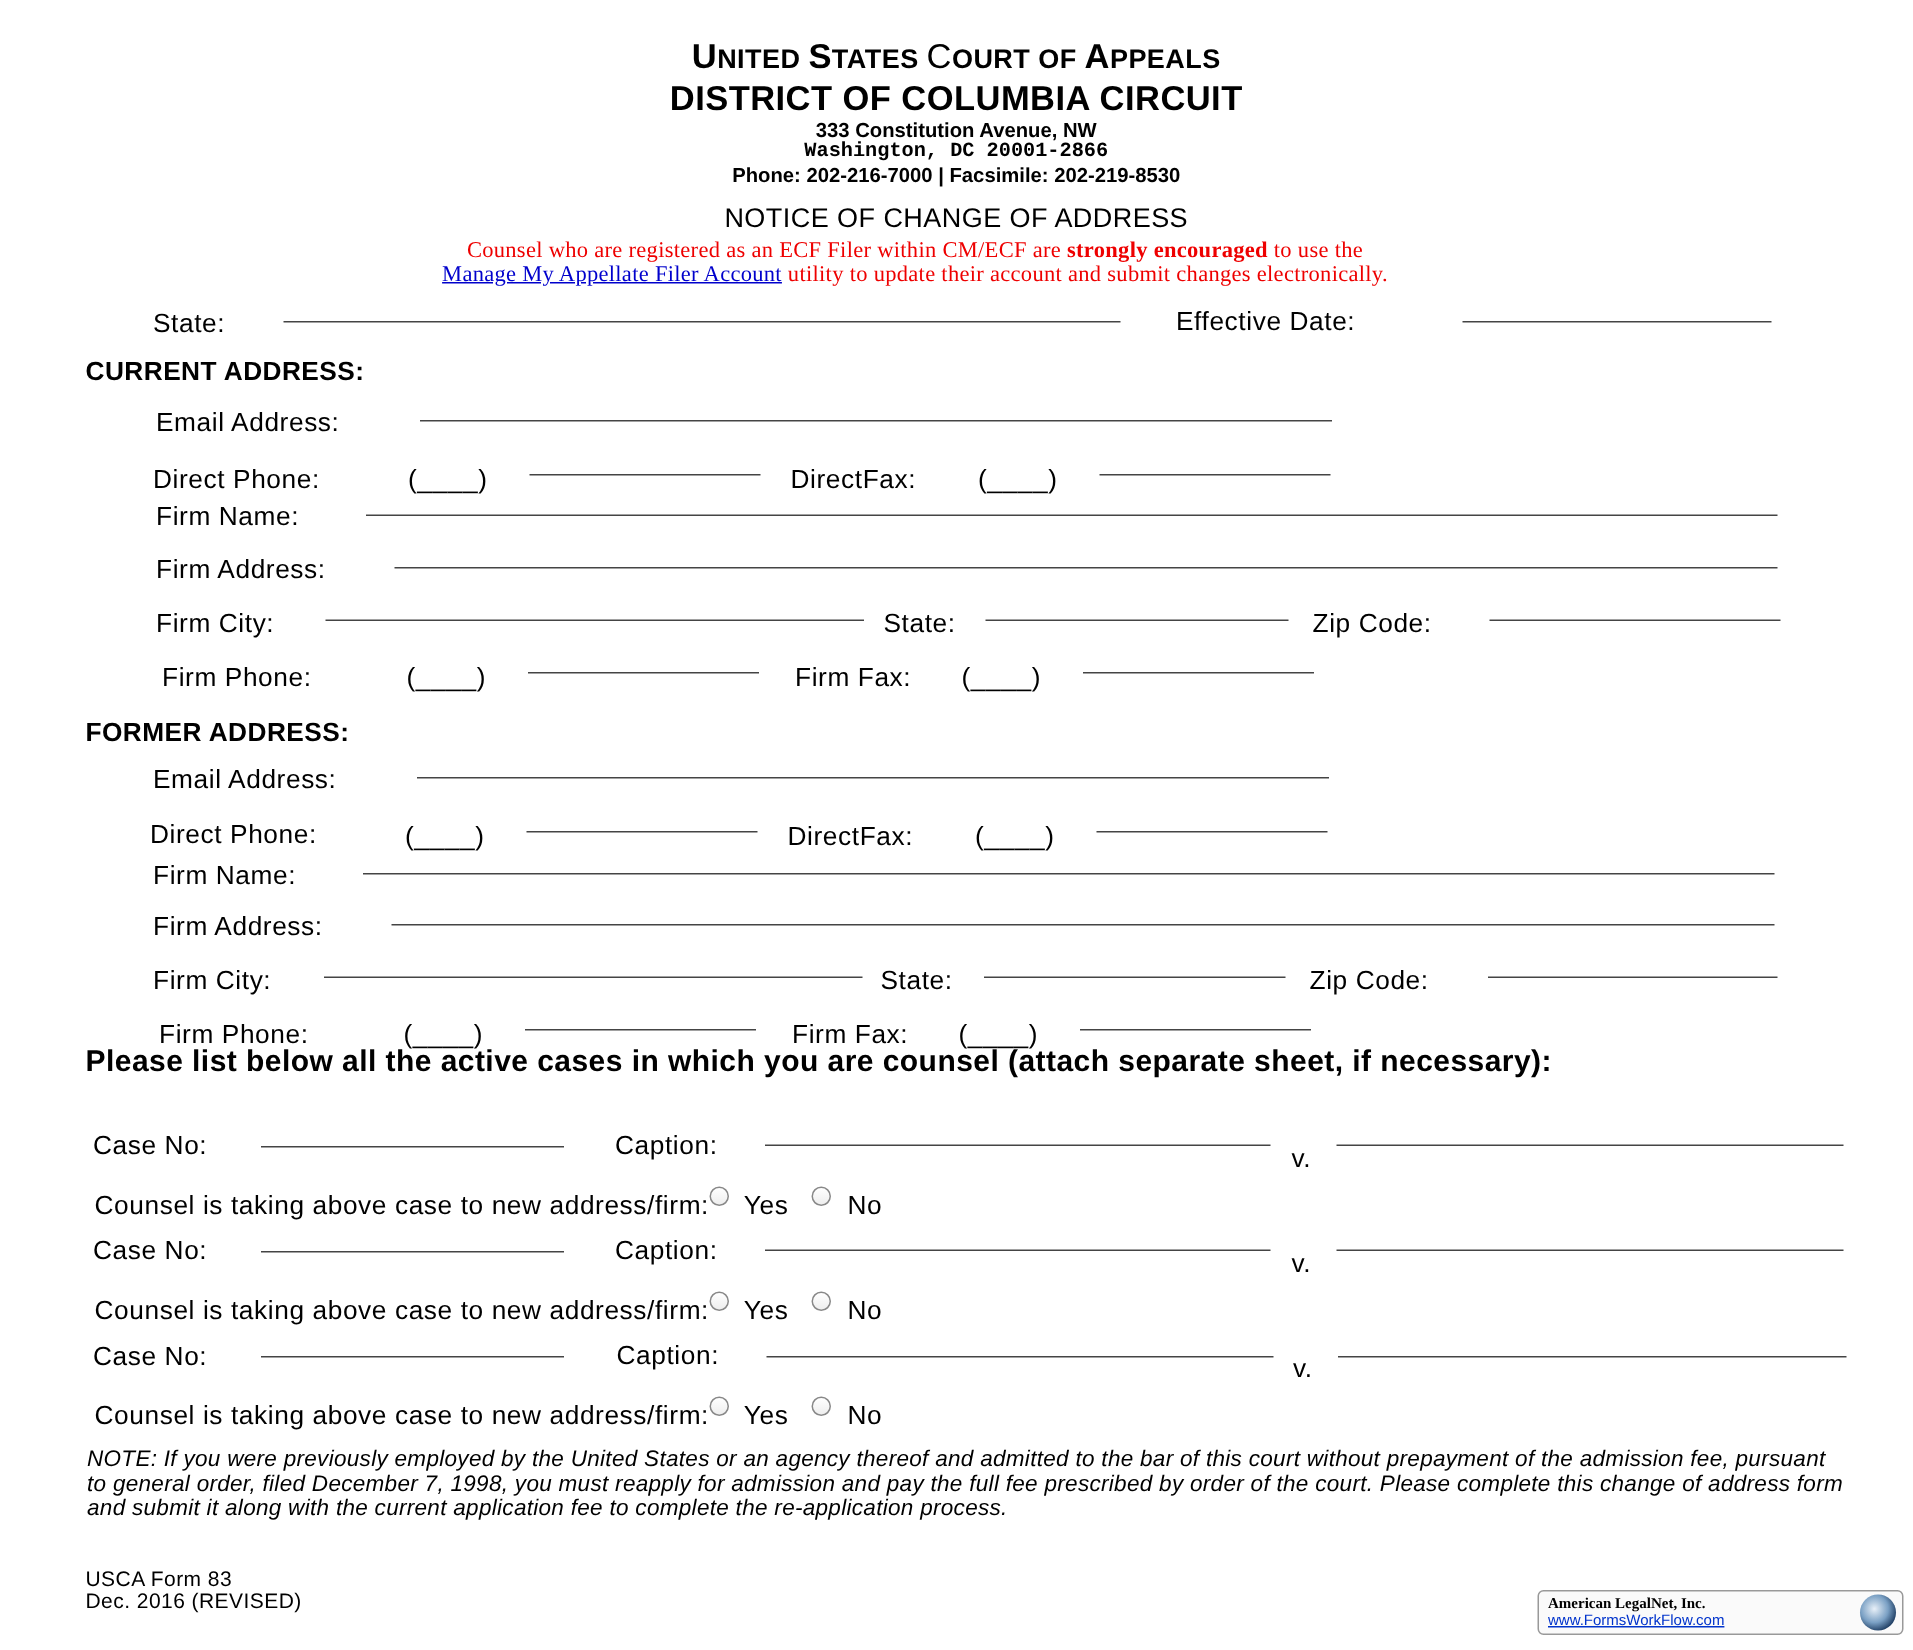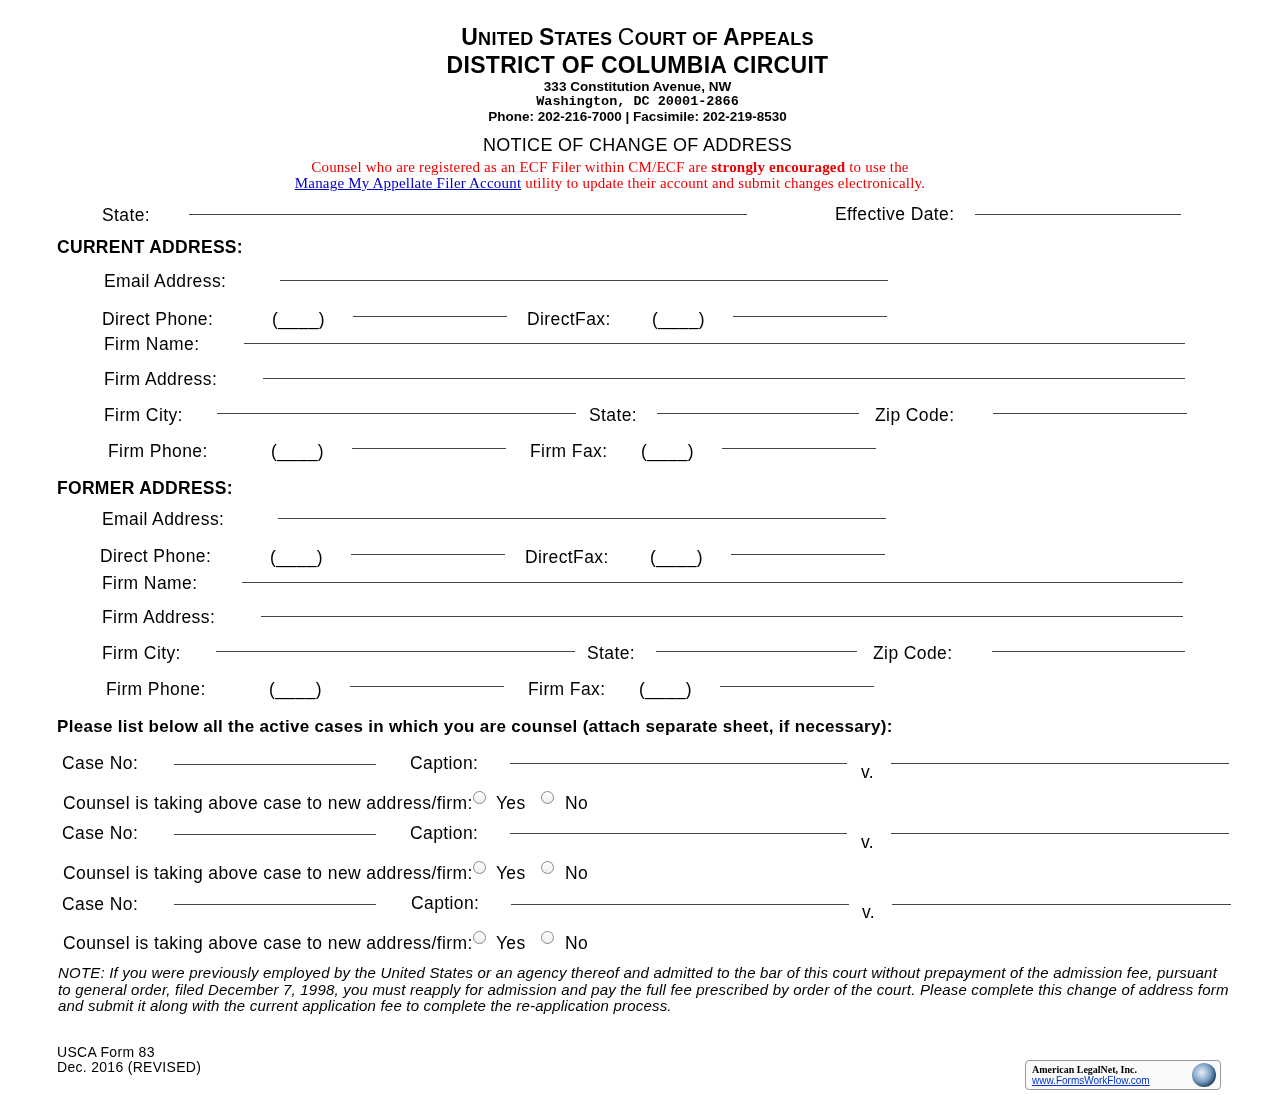--- a/index.html
+++ b/index.html
@@ -15,21 +15,21 @@
   .red-line b { font-weight:bold; }
   .red-line a { color:#0000cc; text-decoration:underline; }
   .lbl { font-size:17.5px; letter-spacing:0.4px; }
   .sec { font-size:17.5px; font-weight:bold; letter-spacing:0.3px; }
   .line { position:absolute; height:0; border-bottom:1.5px solid #444; }
   .radio { display:inline-block; width:11px; height:11px; border:1px solid #888; border-radius:50%;
            background:linear-gradient(#fff,#eee); vertical-align:top; margin-top:-2px; }
   .note { font-size:15px; font-style:italic; left:58px; width:1172px; white-space:normal; line-height:16.5px; letter-spacing:0.2px; }
   .footer { font-size:14px; letter-spacing:0.3px; }
   .badge { position:absolute; left:1025px; top:1060px; width:194px; height:28px; border:1px solid #999;
-           border-radius:4px; background:#fafafa; }
+           border-radius:4px; background:#fafafa;padding-left:48px; }
   .badge .t1 { position:absolute; left:6px; top:3px; font-family:"Liberation Serif", serif; font-weight:bold; font-size:10px; }
   .badge .t2 { position:absolute; left:6px; top:14px; font-family:Liberation Sans, sans-serif; font-size:10px; color:#0033cc; text-decoration:underline; }
   .badge .globe { position:absolute; right:4px; top:2px; width:24px; height:24px; border-radius:50%;
            background:radial-gradient(circle at 40% 40%, #e8f0f8 0%, #7aa0c4 45%, #1f3e63 75%, #0b1a2c 100%); }
 </style>
 </head>
 <body>
 
 <div class="abs title" style="top:24px;">
   <span class="big">U</span><span class="sm">NITED </span><span class="big">S</span><span class="sm">TATES </span><span class="big" style="font-weight:normal">C</span><span class="sm">OURT OF </span><span class="big">A</span><span class="sm">PPEALS</span>
@@ -42,21 +42,21 @@
 <div class="abs notice-title" style="top:135px;">NOTICE OF CHANGE OF ADDRESS</div>
 <div class="abs red-line" style="top:159px;">
   <span>Counsel who are registered as an ECF Filer within CM/ECF are </span><b>strongly encouraged</b><span> to use the</span>
 </div>
 <div class="abs red-line" style="top:175px;">
   <a href="#">Manage My Appellate Filer Account</a><span> utility to update their account and submit changes electronically.</span>
 </div>
 
 <div class="abs lbl" style="left:102px; top:205px;">State:</div>
 <div class="line" style="left:189px; top:214px; width:558px;"></div>
-<div class="abs lbl" style="left:835px; top:204px;">Effective Date:</div>
+<div class="abs lbl" style="left:784px; top:204px;">Effective Date:</div>
 <div class="line" style="left:975px; top:214px; width:206px;"></div>
 
 <div class="abs sec" style="left:57px; top:237px;">CURRENT ADDRESS:</div>
 
 <div class="abs lbl" style="left:104px; top:271px;">Email Address:</div>
 <div class="line" style="left:280px; top:280px; width:608px;"></div>
 
 <div class="abs lbl" style="left:102px; top:309px;">Direct Phone:</div>
 <div class="abs lbl" style="left:272px; top:309px;">(____)</div>
 <div class="line" style="left:353px; top:316px; width:154px;"></div>
@@ -109,21 +109,21 @@
 <div class="abs lbl" style="left:873px; top:643px;">Zip Code:</div>
 <div class="line" style="left:992px; top:651px; width:193px;"></div>
 
 <div class="abs lbl" style="left:106px; top:679px;">Firm Phone:</div>
 <div class="abs lbl" style="left:269px; top:679px;">(____)</div>
 <div class="line" style="left:350px; top:686px; width:154px;"></div>
 <div class="abs lbl" style="left:528px; top:679px;">Firm Fax:</div>
 <div class="abs lbl" style="left:639px; top:679px;">(____)</div>
 <div class="line" style="left:720px; top:686px; width:154px;"></div>
 
-<div class="abs sec" style="left:57px; top:717px; font-size:17px;">Please list below all the active cases in which you are counsel (attach separate sheet, if necessary):</div>
+<div class="abs sec" style="left:57px; top:697px; font-size:20px;">Please list below all the active cases in which you are counsel (attach separate sheet, if necessary):</div>
 
 <div class="abs lbl" style="left:62px; top:753px;">Case No:</div>
 <div class="line" style="left:174px; top:764px; width:202px;"></div>
 <div class="abs lbl" style="left:410px; top:753px;">Caption:</div>
 <div class="line" style="left:510px; top:763px; width:337px;"></div>
 <div class="abs lbl" style="left:861px; top:762px;">v.</div>
 <div class="line" style="left:891px; top:763px; width:338px;"></div>
 <div class="abs lbl" style="left:63px; top:793px;">
   <span>Counsel is taking above case to new address/firm:</span><span class="radio"></span>&nbsp; <span>Yes</span>&nbsp;&nbsp;&nbsp;<span class="radio"></span>&nbsp; <span>No</span>
 </div>

